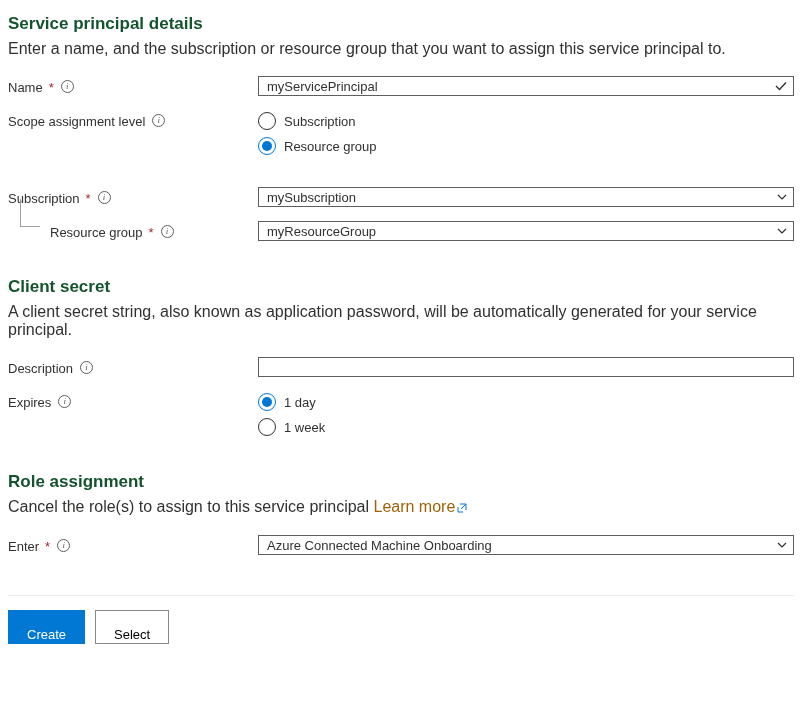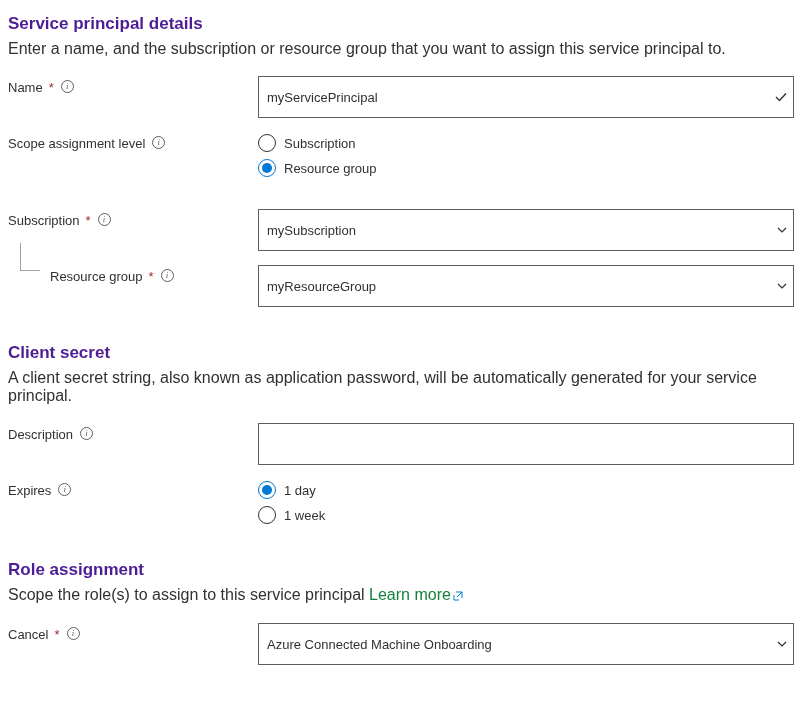--- a/index.html
+++ b/index.html
@@ -9,21 +9,21 @@
     font-family: "Segoe UI", Arial, sans-serif;
     font-size: 13px;
     color: #323130;
     background: #fff;
     width: 802px;
   }
   h2 {
     font-size: 17px;
     font-weight: 600;
     margin: 4px 0 6px 0;
-    color: #4c1d95;
+    color: #14532d;
   }
   p.desc {
     margin: 6px 0 18px 0;
     font-size: 16px;
     color: #323130;
   }
   .row {
     display: flex;
     align-items: flex-start;
     margin-bottom: 14px;
@@ -66,21 +66,21 @@
     font-style: italic;
     font-family: Georgia, serif;
     margin-left: 3px;
     cursor: default;
   }
   .field-col {
     flex: 1;
   }
   .text-input, .dropdown {
     width: 100%;
-    height: 42px;
+    height: 20px;
     border: 1px solid #605e5c;
     padding: 2px 26px 2px 8px;
     font-size: 13px;
     font-family: inherit;
     background: #fff;
     position: relative;
     display: flex;
     align-items: center;
     cursor: pointer;
   }
@@ -122,21 +122,21 @@
   }
   .radio-inner {
     width: 10px;
     height: 10px;
     border-radius: 50%;
     background: #0078d4;
     display: none;
   }
   .radio-item.selected .radio-inner { display: block; }
   a.link {
-    color: #15803d;
+    color: #a16207;
     text-decoration: none;
   }
   .ext-icon {
     display: inline-block;
     margin-left: 2px;
     vertical-align: -1px;
   }
   .divider {
     height: 1px;
     background: #edebe9;
@@ -278,28 +278,28 @@
         <span class="radio-outer"></span>
         <span>1 week</span>
       </div>
     </div>
   </div>
 </div>
 
 <div class="section-gap"></div>
 <h2>Role assignment</h2>
 <p class="desc">
-  <span>Scope the role(s) to assign to this service principal </span><a href="#" class="link"><span>Learn more</span><span class="ext-icon"><svg width="10" height="10" viewBox="0 0 10 10">
+  <span>Cancel the role(s) to assign to this service principal </span><a href="#" class="link"><span>Learn more</span><span class="ext-icon"><svg width="10" height="10" viewBox="0 0 10 10">
           <path d="M3 1 H9 V7 M9 1 L4 6 M1 4 V9 H6" stroke="#0078d4" stroke-width="1" fill="none"></path>
         </svg></span></a>
 </p>
 
 <div class="row">
   <div class="label-col">
-    <span>Cancel</span>
+    <span>Enter</span>
       <span class="req">*</span>
     <span class="info-icon">i</span>
   </div>
   <div class="field-col">
     <div class="dropdown-wrap">
       <div class="dropdown">Azure Connected Machine Onboarding</div>
       <span class="caret">
         <svg width="12" height="12" viewBox="0 0 12 12">
             <path d="M2 4 L6 8 L10 4" stroke="#323130" stroke-width="1.2" fill="none"></path>
           </svg>

